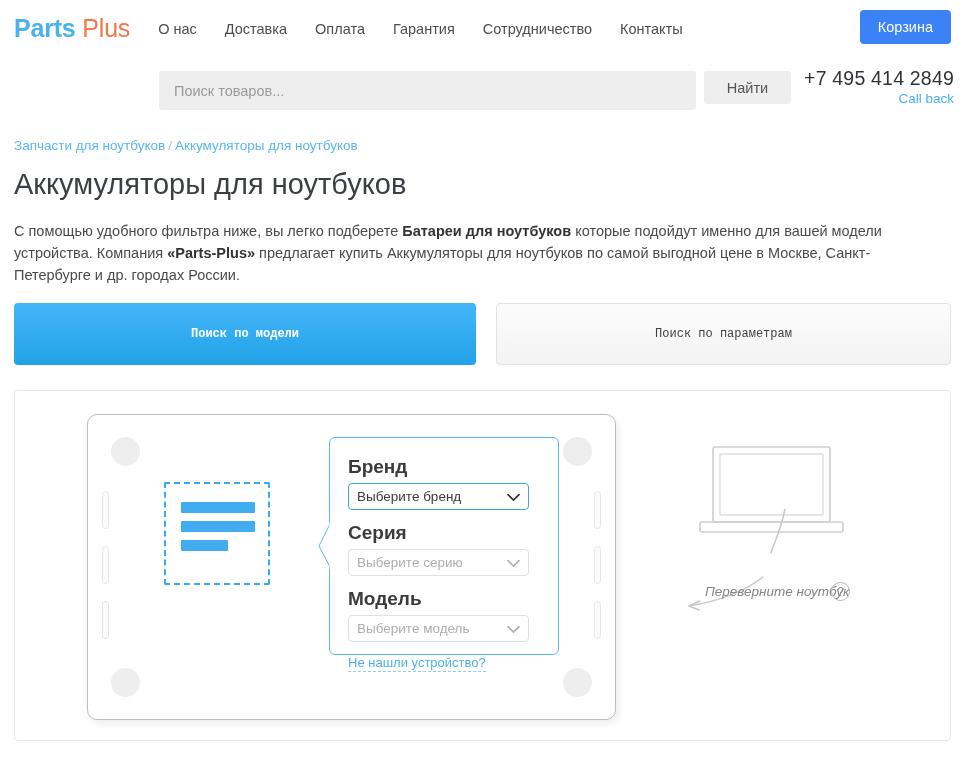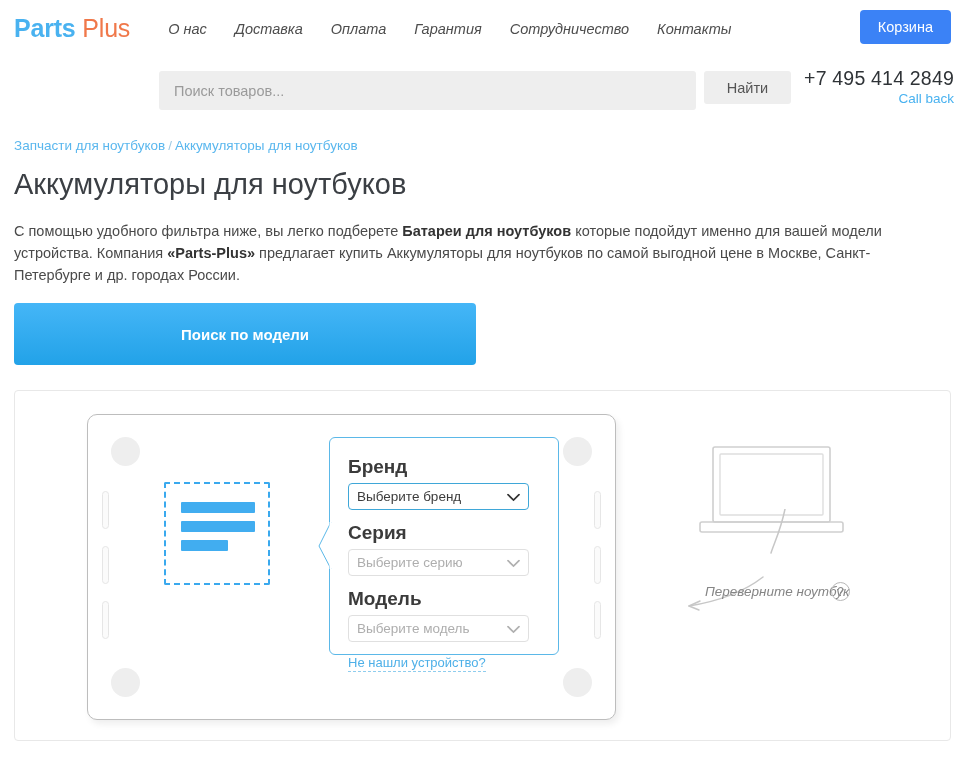--- a/index.html
+++ b/index.html
@@ -17,21 +17,21 @@
   .header {
     position: absolute; left: 0; top: 0; width: 965px; height: 57px;
     display: flex; align-items: center;
   }
   .logo {
     margin-left: 14px; font-size: 25px; font-weight: bold;
     letter-spacing: -0.2px; white-space: nowrap;
   }
   .logo .p1 { color: #49b2f0; }
   .logo .p2 { color: #f0784a; font-weight: normal; }
-  .mainnav { display: flex; align-items: center; margin-left: 38px; font-style: italic; }
+  .mainnav { display: flex; align-items: center; margin-left: 28px; }
   .mainnav a {
     color: #4d4d4d; text-decoration: none; font-size: 14.5px;
     margin-right: 28px; white-space: nowrap;
   }
   .cart-btn {
     position: absolute; right: 14px; top: 10px;
     background: #3b82f6; color: #fff; border: none; border-radius: 4px;
     font-size: 14.5px; padding: 9px 18px; cursor: pointer;
     font-family: inherit;
   }
@@ -80,21 +80,21 @@
     position: absolute; left: 14px; top: 220px; width: 905px;
     font-size: 14.5px; line-height: 22px; color: #4a4a4a;
   }
   .intro b { color: #333; }
 
   
   .tabs { position: absolute; left: 0; top: 303px; width: 965px; height: 64px; }
   .tab {
     position: absolute; top: 0; height: 62px; border-radius: 4px;
     display: flex; align-items: center; justify-content: center;
-    font-size: 15px; cursor: pointer; font-family: Liberation Sans, sans-serif;
+    font-size: 12px; cursor: pointer; font-family: Liberation Mono, monospace;
   }
   .tab-active {
     left: 14px; width: 462px;
     background: linear-gradient(to bottom, #45b6f7 0%, #22a2e8 100%);
     color: #fff; font-weight: bold; border: none;
   }
   .tab-inactive {
     left: 496px; width: 455px;
     background: linear-gradient(to bottom, #fcfcfc 0%, #f3f3f3 100%);
     color: #3f3f3f; border: 1px solid #e2e2e2;
@@ -210,20 +210,21 @@
 
   <div class="breadcrumb">
     <a href="#">Запчасти для ноутбуков</a><span class="sep">/</span><a href="#">Аккумуляторы для ноутбуков</a>
   </div>
 
   <h1 class="page-title">Аккумуляторы для ноутбуков</h1>
   <div class="intro"><span>С помощью удобного фильтра ниже, вы легко подберете </span><b>Батареи для ноутбуков</b><span> которые подойдут именно для вашей модели устройства. Компания </span><b>«Parts-Plus»</b><span> предлагает купить Аккумуляторы для ноутбуков по самой выгодной цене в Москве, Санкт-Петербурге и др. городах России.</span></div>
 
   <div class="tabs">
     <button class="tab tab-active">Поиск по модели</button>
+    <button class="tab tab-inactive">Поиск по параметрам</button>
   </div>
 
   <div class="panel">
 
     <div class="case">
       <div class="screw tl"></div>
       <div class="screw tr"></div>
       <div class="screw bl"></div>
       <div class="screw br"></div>
       <div class="slot l1"></div>

